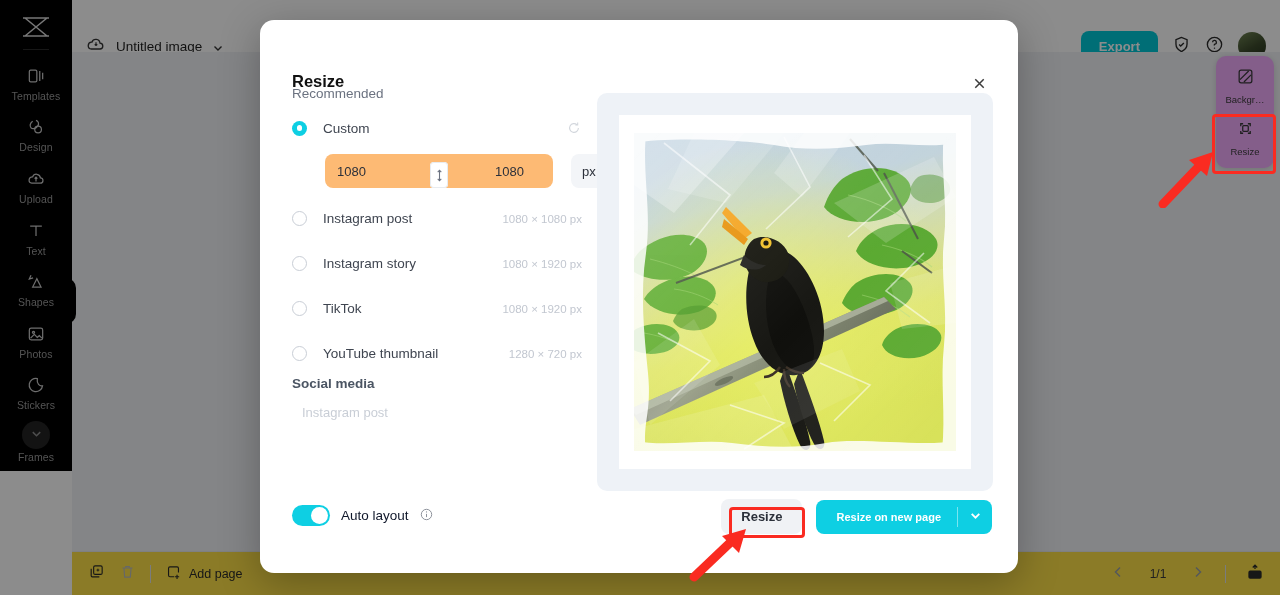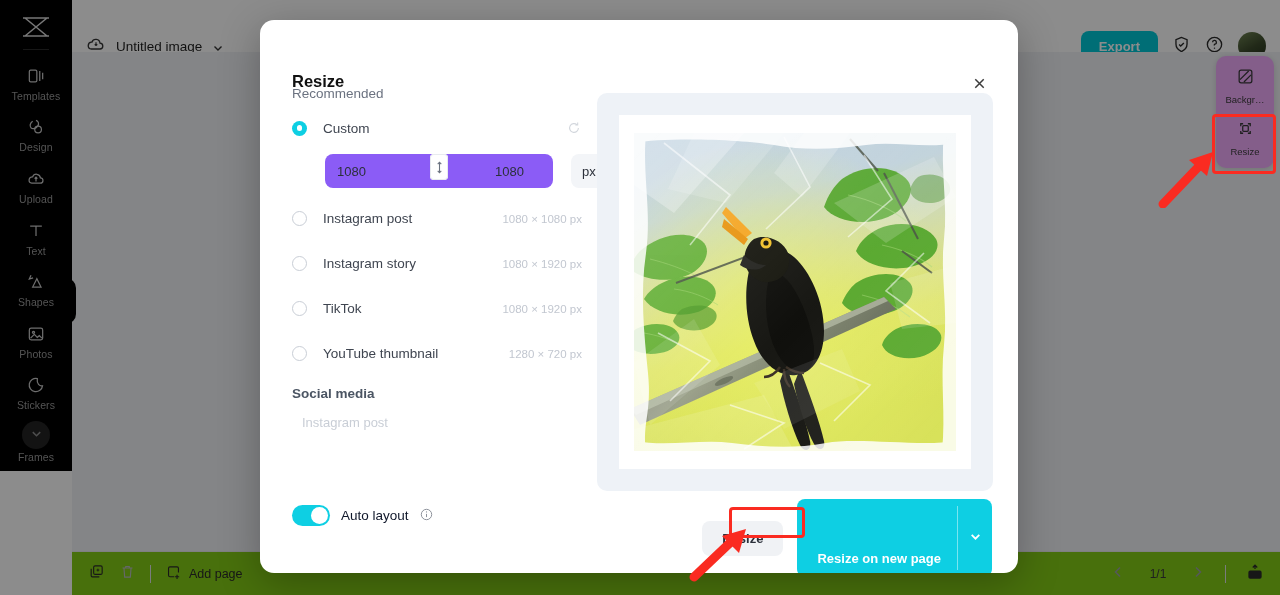--- a/index.html
+++ b/index.html
@@ -62,21 +62,21 @@
     box-shadow: 0 1px 6px rgba(0,0,0,.14); z-index: 2;
   }
   .rp-item {
     width: 58px; height: 52px; display: flex; flex-direction: column;
     align-items: center; justify-content: center; gap: 4px; cursor: pointer;
   }
   .rp-item .lbl { font-size: 9.5px; color: #3c3c3c; }
 
   .bottombar {
     position: absolute; left: 72px; right: 0; bottom: 0; height: 44px;
-    background: #84cc16; border-top: 1px solid #e7e9ec;
+    background: #fde047; border-top: 1px solid #e7e9ec;
     display: flex; align-items: center; padding: 0 16px; gap: 14px;
   }
   .bb-sep { width: 1px; height: 18px; background: #dfe2e6; }
   .bb-add { display: flex; align-items: center; gap: 7px; font-size: 12.5px; color: #2b2b2b; cursor: pointer; }
   .bb-right { margin-left: auto; display: flex; align-items: center; gap: 20px; }
   .pagenum { font-size: 12px; color: #3a3a3a; min-width: 26px; text-align: center; }
 
   
   .dim { position: absolute; inset: 0; background: rgba(0,0,0,.45); z-index: 6; }
 
@@ -99,40 +99,40 @@
     width: 15px; height: 15px; border-radius: 50%; border: 1.6px solid #c9ced6;
     margin-right: 16px; flex: none; background: #fff;
   }
   .radio.on { border: none; background: #0ecfe3; position: relative; }
   .radio.on::after { content: ""; position: absolute; left: 4.6px; top: 4.6px; width: 5.8px; height: 5.8px;
     border-radius: 50%; background: #fff; }
   .row-label { font-size: 13.5px; color: #3f4550; }
   .reset-ico { margin-left: auto; width: 16px; height: 16px; cursor: pointer; }
 
   .size-row { display: flex; align-items: center; gap: 10px; margin: 13px 0 8px 33px; }
-  .num-group { display: flex; align-items: flex-start; background: #8b5cf6; border-radius: 8px; position: relative; gap: 35px; }
+  .num-group { display: flex; align-items: flex-end; background: #fdba74; border-radius: 8px; position: relative; gap: 35px; }
   .num-in {
     width: 70px; height: 34px; border: 0; background: transparent; outline: none;
     font-size: 13px; color: #2b303a; padding: 0 12px; font-family: inherit;
   }
   .lock-btn {
     width: 18px; height: 26px; background: #fff; border-radius: 4px;
     display: flex; align-items: center; justify-content: center; cursor: pointer;
     box-shadow: 0 0 0 1px #e8ebef inset;
   }
   .unit-sel {
     width: 68px; height: 34px; background: #f3f5f8; border-radius: 8px;
     display: flex; align-items: center; justify-content: space-between;
     padding: 0 11px; font-size: 13px; color: #2b303a; cursor: pointer; margin-left: 8px;
   }
 
   .preset { display: flex; align-items: center; height: 45px; cursor: pointer; }
   .preset .dim-size { margin-left: auto; font-size: 11.5px; color: #c2c7d0; }
 
-  .social-head { margin-top: 10px; font-size: 13.5px; color: #4b5563; font-weight: 700; }
+  .social-head { font-size: 13.5px; color: #4b5563; font-weight: 700; }
   .social-item { margin-top: 14px; margin-left: 10px; font-size: 13px; color: #c9ced6; }
 
   
   .preview-card {
     position: absolute; left: 337px; top: 73px; width: 396px; height: 398px;
     background: #eef2f7; border-radius: 10px; display: flex; align-items: center; justify-content: center;
   }
   .preview-inner {
     width: 352px; height: 354px; background: #fff; padding: 18px 14px;
     display: flex; align-items: center; justify-content: center;
@@ -147,22 +147,22 @@
     border-radius: 50%; background: #fff; }
   .al-label { font-size: 13.5px; color: #0f172a; }
 
   .footer-btns { position: absolute; right: 26px; top: 8px; display: flex; align-items: center; gap: 14px; }
   .btn-resize {
     background: #f0f2f5; color: #2b303a; font-size: 13px; font-weight: 700;
     border: 0; padding: 10px 20px; border-radius: 8px; cursor: pointer; font-family: inherit;
   }
   .btn-split { display: flex; align-items: stretch; background: #0ecfe3; border-radius: 8px; overflow: hidden; }
   .btn-split .main {
-    color: #fff; font-size: 13px; font-weight: 700; border: 0; background: transparent;
-    padding: 11px 16px 11px 20px; cursor: pointer; font-family: inherit; margin-top: 41px;
+    color: #fff; font-size: 11px; font-weight: 700; border: 0; background: transparent;
+    padding: 11px 16px 11px 20px; cursor: pointer; font-family: inherit;
   }
   .btn-split .div { width: 1px; background: rgba(255,255,255,.45); margin: 7px 0; }
   .btn-split .caret { width: 34px; display: flex; align-items: center; justify-content: center; cursor: pointer; }
 
   
   .hl-box { position: absolute; border: 3px solid #fa2b21; border-radius: 4px; z-index: 20; pointer-events: none; }
   .arrow { position: absolute; z-index: 20; pointer-events: none; }
 </style>
 </head>
 <body>

